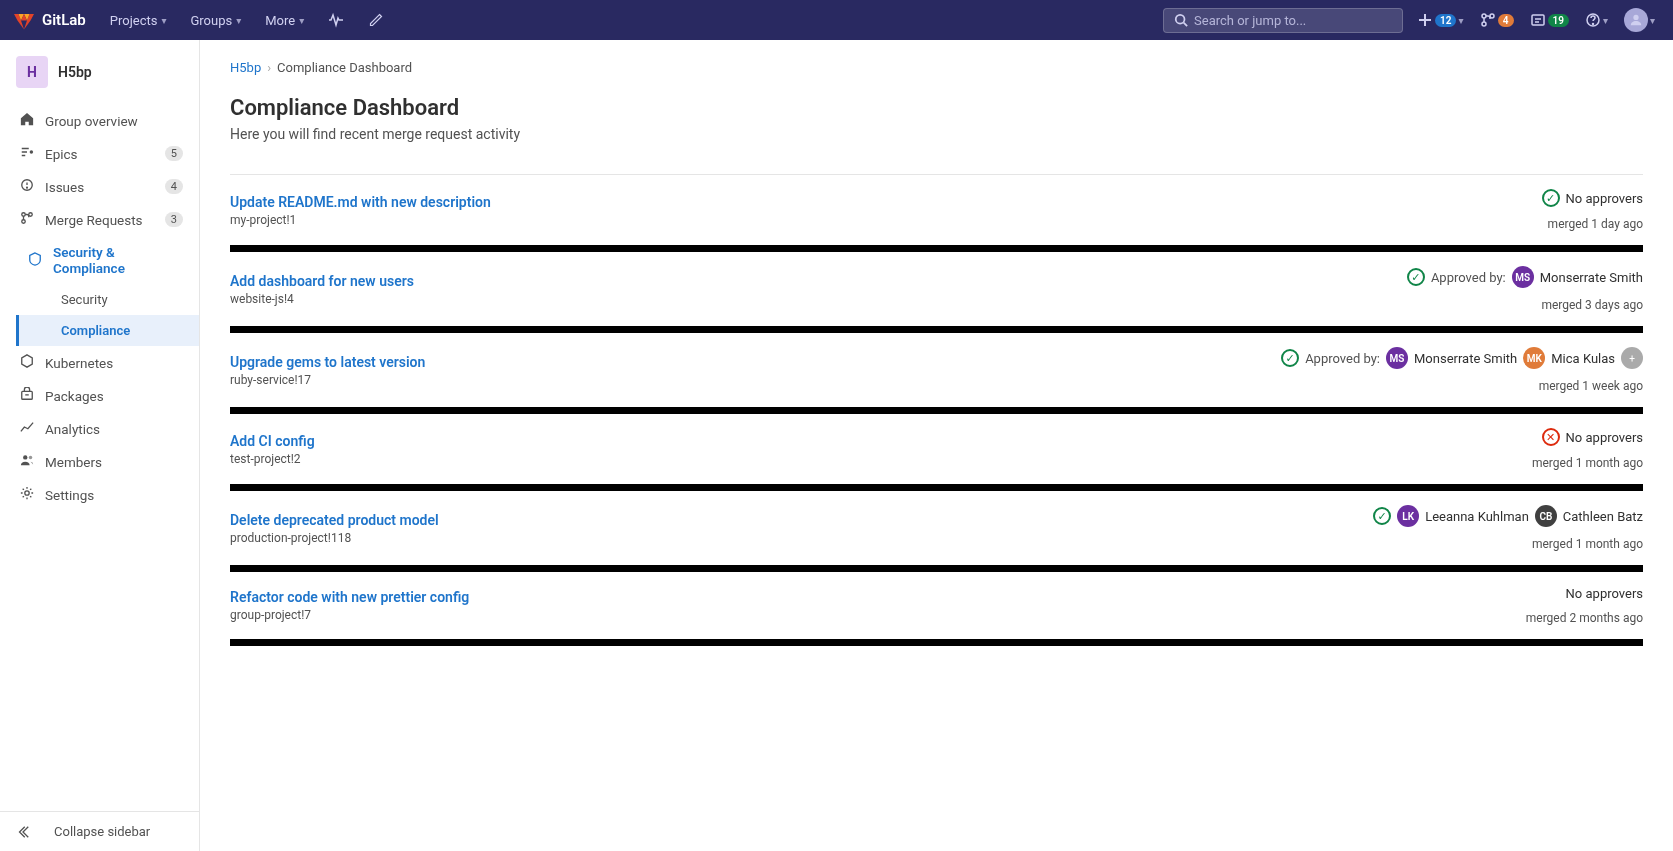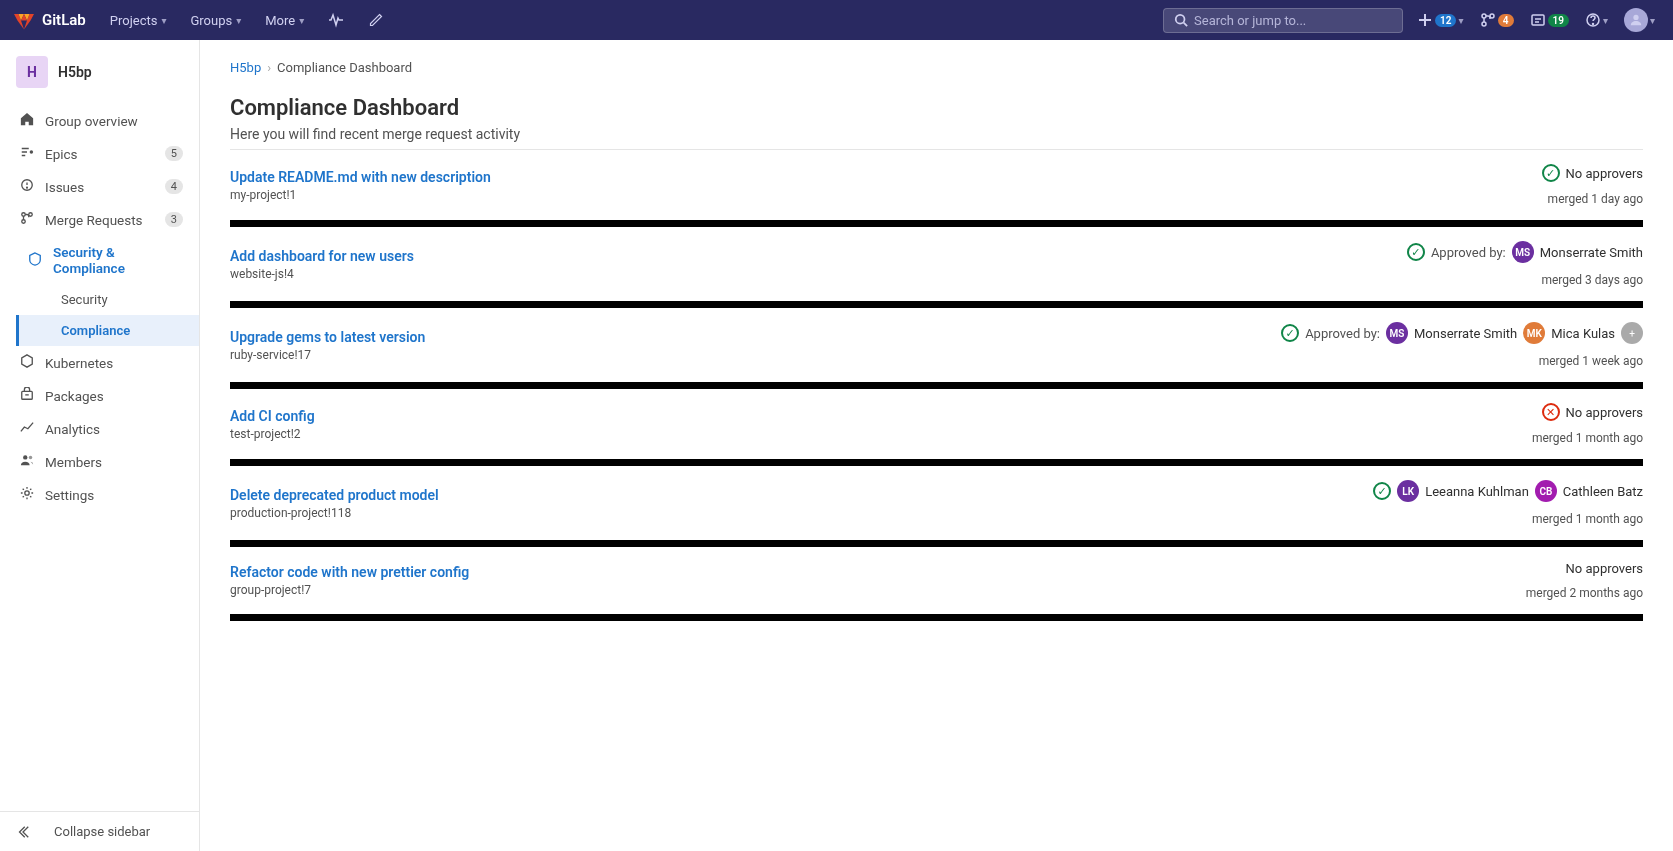--- a/index.html
+++ b/index.html
@@ -202,21 +202,21 @@
     .breadcrumb-sep { color: #aaa; }
     .page-title {
       font-size: 22px;
       font-weight: 600;
       color: #303030;
       margin-bottom: 6px;
     }
     .page-subtitle {
       font-size: 14px;
       color: #525252;
-      margin-bottom: 7px;
+      margin-bottom: 32px;
     }
 
     
     .compliance-list { border-top: 1px solid #e5e5e5; }
     .compliance-row {
       display: flex;
       align-items: center;
       padding: 14px 0;
       border-bottom: 7px solid #000000;
       gap: 24px;
@@ -629,21 +629,21 @@
       <div class="compliance-row">
         <div class="compliance-left">
           <div class="compliance-title">Delete deprecated product model</div>
           <div class="compliance-meta">production-project!118</div>
         </div>
         <div class="compliance-right">
           <div class="approvers-row">
             <div class="approval-icon-check-filled">✓</div>
             <div class="approver-avatar" style="background:#6b2fa0;">LK</div>
             <span class="approver-name">Leeanna Kuhlman</span>
-            <div class="approver-avatar" style="background:#a21caf;">CB</div>
+            <div class="approver-avatar" style="background:#404040;">CB</div>
             <span class="approver-name">Cathleen Batz</span>
           </div>
           <div class="compliance-time">merged 1 month ago</div>
         </div>
       </div>
 
       <div class="compliance-row">
         <div class="compliance-left">
           <div class="compliance-title">Refactor code with new prettier config</div>
           <div class="compliance-meta">group-project!7</div>

